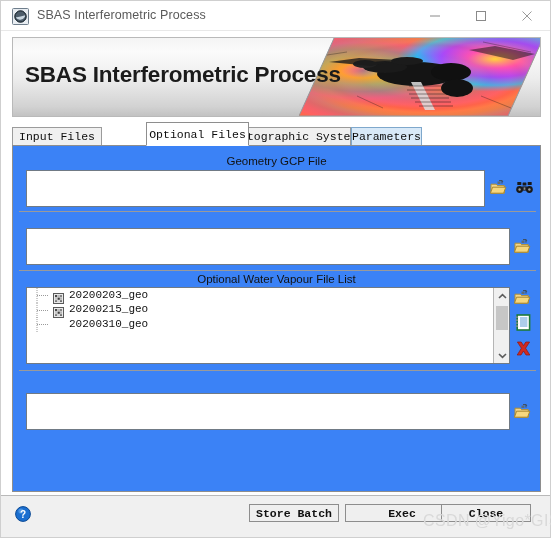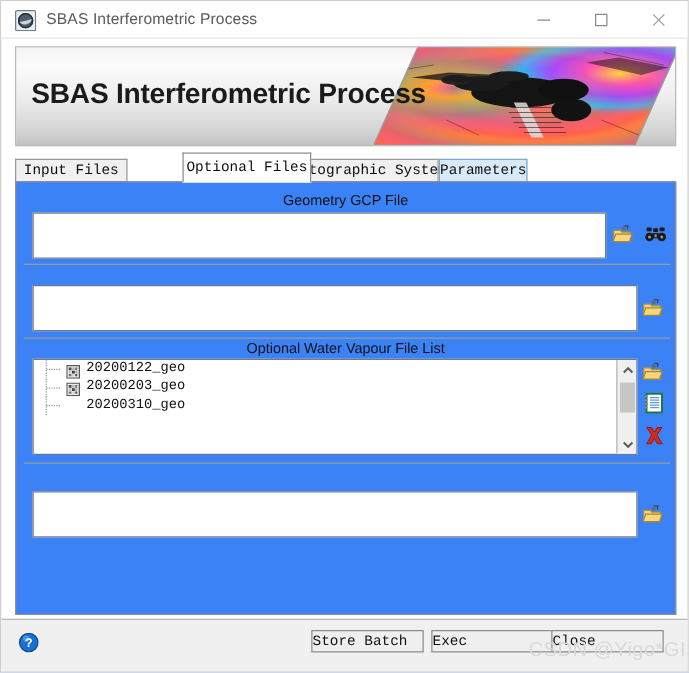--- a/index.html
+++ b/index.html
@@ -180,22 +180,23 @@
   .help-icon{
     position:absolute;left:14px;top:10px;width:16px;height:16px;
   }
   .btn{
     position:absolute;top:8px;height:18px;
     background:#efefef;
     border:1px solid #8d8d8d;
     box-sizing:border-box;
     font-family:"Liberation Mono","DejaVu Sans Mono",monospace;
     font-size:11.5px;color:#111111;
-    display:flex;align-items:center;
-    white-space:nowrap;
+    display:flex;align-items:center;justify-content:center;
+    white-space:nowrap;
+    font-weight:bold;
   }
   .watermark{
     position:absolute;left:422px;top:511px;
     font-size:16px;color:#d9d9d9;
     letter-spacing:.4px;
     white-space:nowrap;
     z-index:40;
     pointer-events:none;
   }
 </style>
@@ -383,40 +384,40 @@
                 <rect x="2" y="2" width="2.2" height="2.2" fill="#4a4a4a"></rect>
                 <rect x="4.6" y="2" width="2.2" height="2.2" fill="#b9b9b9"></rect>
                 <rect x="7.2" y="2" width="1.6" height="2.2" fill="#6d6d6d"></rect>
                 <rect x="2" y="4.6" width="2.2" height="2.2" fill="#c8c8c8"></rect>
                 <rect x="4.6" y="4.6" width="2.2" height="2.2" fill="#3d3d3d"></rect>
                 <rect x="7.2" y="4.6" width="1.6" height="2.2" fill="#ababab"></rect>
                 <rect x="2" y="7.2" width="2.2" height="1.8" fill="#7a7a7a"></rect>
                 <rect x="4.6" y="7.2" width="2.2" height="1.8" fill="#d5d5d5"></rect>
                 <rect x="7.2" y="7.2" width="1.6" height="1.8" fill="#515151"></rect>
               </svg></span>
-            <span class="tree-label">20200122_geo</span>
+            <span class="tree-label">20200203_geo</span>
           </div>
           <div class="tree-row">
             <span class="tree-dash"><svg width="18" height="15" viewBox="0 0 18 15">
                 <line x1="2" y1="0" x2="2" y2="15" stroke="#9a9a9a" stroke-width="1" stroke-dasharray="1,1"></line>
                 <line x1="2" y1="7.5" x2="14" y2="7.5" stroke="#9a9a9a" stroke-width="1" stroke-dasharray="1,1"></line>
               </svg></span>
             <span class="file-icon"><svg width="11" height="11" viewBox="0 0 11 11">
                 <rect x="0.5" y="0.5" width="10" height="10" fill="#e9e9e9" stroke="#5a5a5a"></rect>
                 <rect x="2" y="2" width="2.2" height="2.2" fill="#4a4a4a"></rect>
                 <rect x="4.6" y="2" width="2.2" height="2.2" fill="#b9b9b9"></rect>
                 <rect x="7.2" y="2" width="1.6" height="2.2" fill="#6d6d6d"></rect>
                 <rect x="2" y="4.6" width="2.2" height="2.2" fill="#c8c8c8"></rect>
                 <rect x="4.6" y="4.6" width="2.2" height="2.2" fill="#3d3d3d"></rect>
                 <rect x="7.2" y="4.6" width="1.6" height="2.2" fill="#ababab"></rect>
                 <rect x="2" y="7.2" width="2.2" height="1.8" fill="#7a7a7a"></rect>
                 <rect x="4.6" y="7.2" width="2.2" height="1.8" fill="#d5d5d5"></rect>
                 <rect x="7.2" y="7.2" width="1.6" height="1.8" fill="#515151"></rect>
               </svg></span>
-            <span class="tree-label">20200203_geo</span>
+            <span class="tree-label">20200215_geo</span>
           </div>
           <div class="tree-row">
             <span class="tree-dash"><svg width="18" height="15" viewBox="0 0 18 15">
                 <line x1="2" y1="0" x2="2" y2="15" stroke="#9a9a9a" stroke-width="1" stroke-dasharray="1,1"></line>
                 <line x1="2" y1="7.5" x2="14" y2="7.5" stroke="#9a9a9a" stroke-width="1" stroke-dasharray="1,1"></line>
               </svg></span>
             <span class="file-icon"></span>
             <span class="tree-label">20200310_geo</span>
           </div>
         </div>

